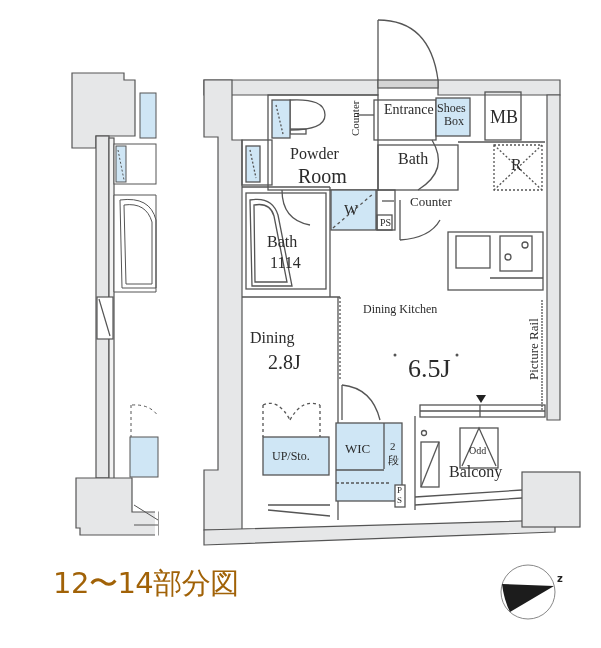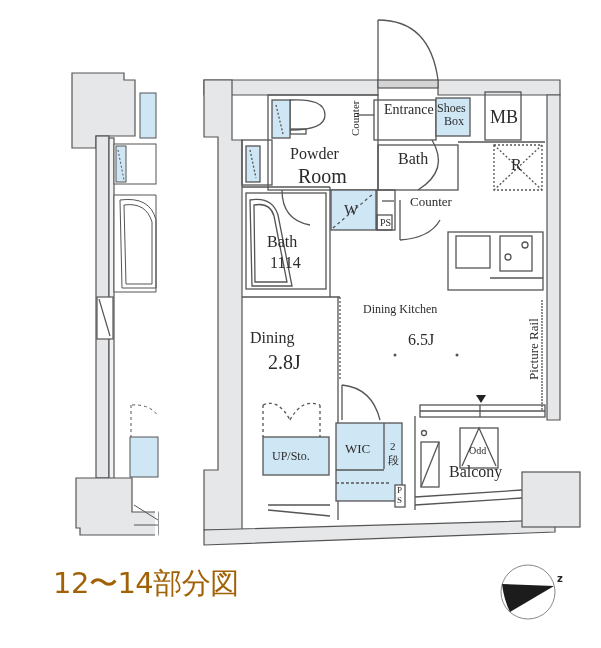--- a/index.html
+++ b/index.html
@@ -174,21 +174,21 @@
 <div class="lbl" style="left:290px;top:146px;font-size:16px;">Powder</div>
 <div class="lbl" style="left:298px;top:166px;font-size:20px;">Room</div>
 <div class="lbl" style="left:398px;top:151px;font-size:16px;">Bath</div>
 <div class="lbl" style="left:511px;top:157px;font-size:16px;">R</div>
 <div class="lbl" style="left:344px;top:203px;font-size:15px;">W</div>
 <div class="lbl" style="left:410px;top:195px;font-size:13px;">Counter</div>
 <div class="lbl" style="left:380px;top:218px;font-size:10px;">PS</div>
 <div class="lbl" style="left:267px;top:234px;font-size:16px;">Bath</div>
 <div class="lbl" style="left:270px;top:255px;font-size:16px;">1114</div>
 <div class="lbl" style="left:363px;top:303px;font-size:12px;">Dining Kitchen</div>
-<div class="lbl" style="left:408px;top:332px;font-size:16px;">6.5J</div>
+<div class="lbl" style="left:408px;top:356px;font-size:26px;">6.5J</div>
 <div class="lbl" style="left:527px;top:380px;font-size:13px;transform:rotate(-90deg);transform-origin:left top;">Picture Rail</div>
 <div class="lbl" style="left:250px;top:330px;font-size:16px;">Dining</div>
 <div class="lbl" style="left:268px;top:352px;font-size:20px;">2.8J</div>
 <div class="lbl" style="left:272px;top:450px;font-size:12px;">UP/Sto.</div>
 <div class="lbl" style="left:345px;top:442px;font-size:13px;">WIC</div>
 <div class="lbl" style="left:390px;top:441px;font-size:11px;">2</div>
 <div class="lbl" style="left:388px;top:455px;font-size:11px;font-family:'DejaVu Sans',sans-serif;">段</div>
 <div class="lbl" style="left:397px;top:486px;font-size:9px;">P</div>
 <div class="lbl" style="left:397px;top:496px;font-size:9px;">S</div>
 <div class="lbl" style="left:469px;top:446px;font-size:10px;font-family:Liberation Serif, serif;">Odd</div>

